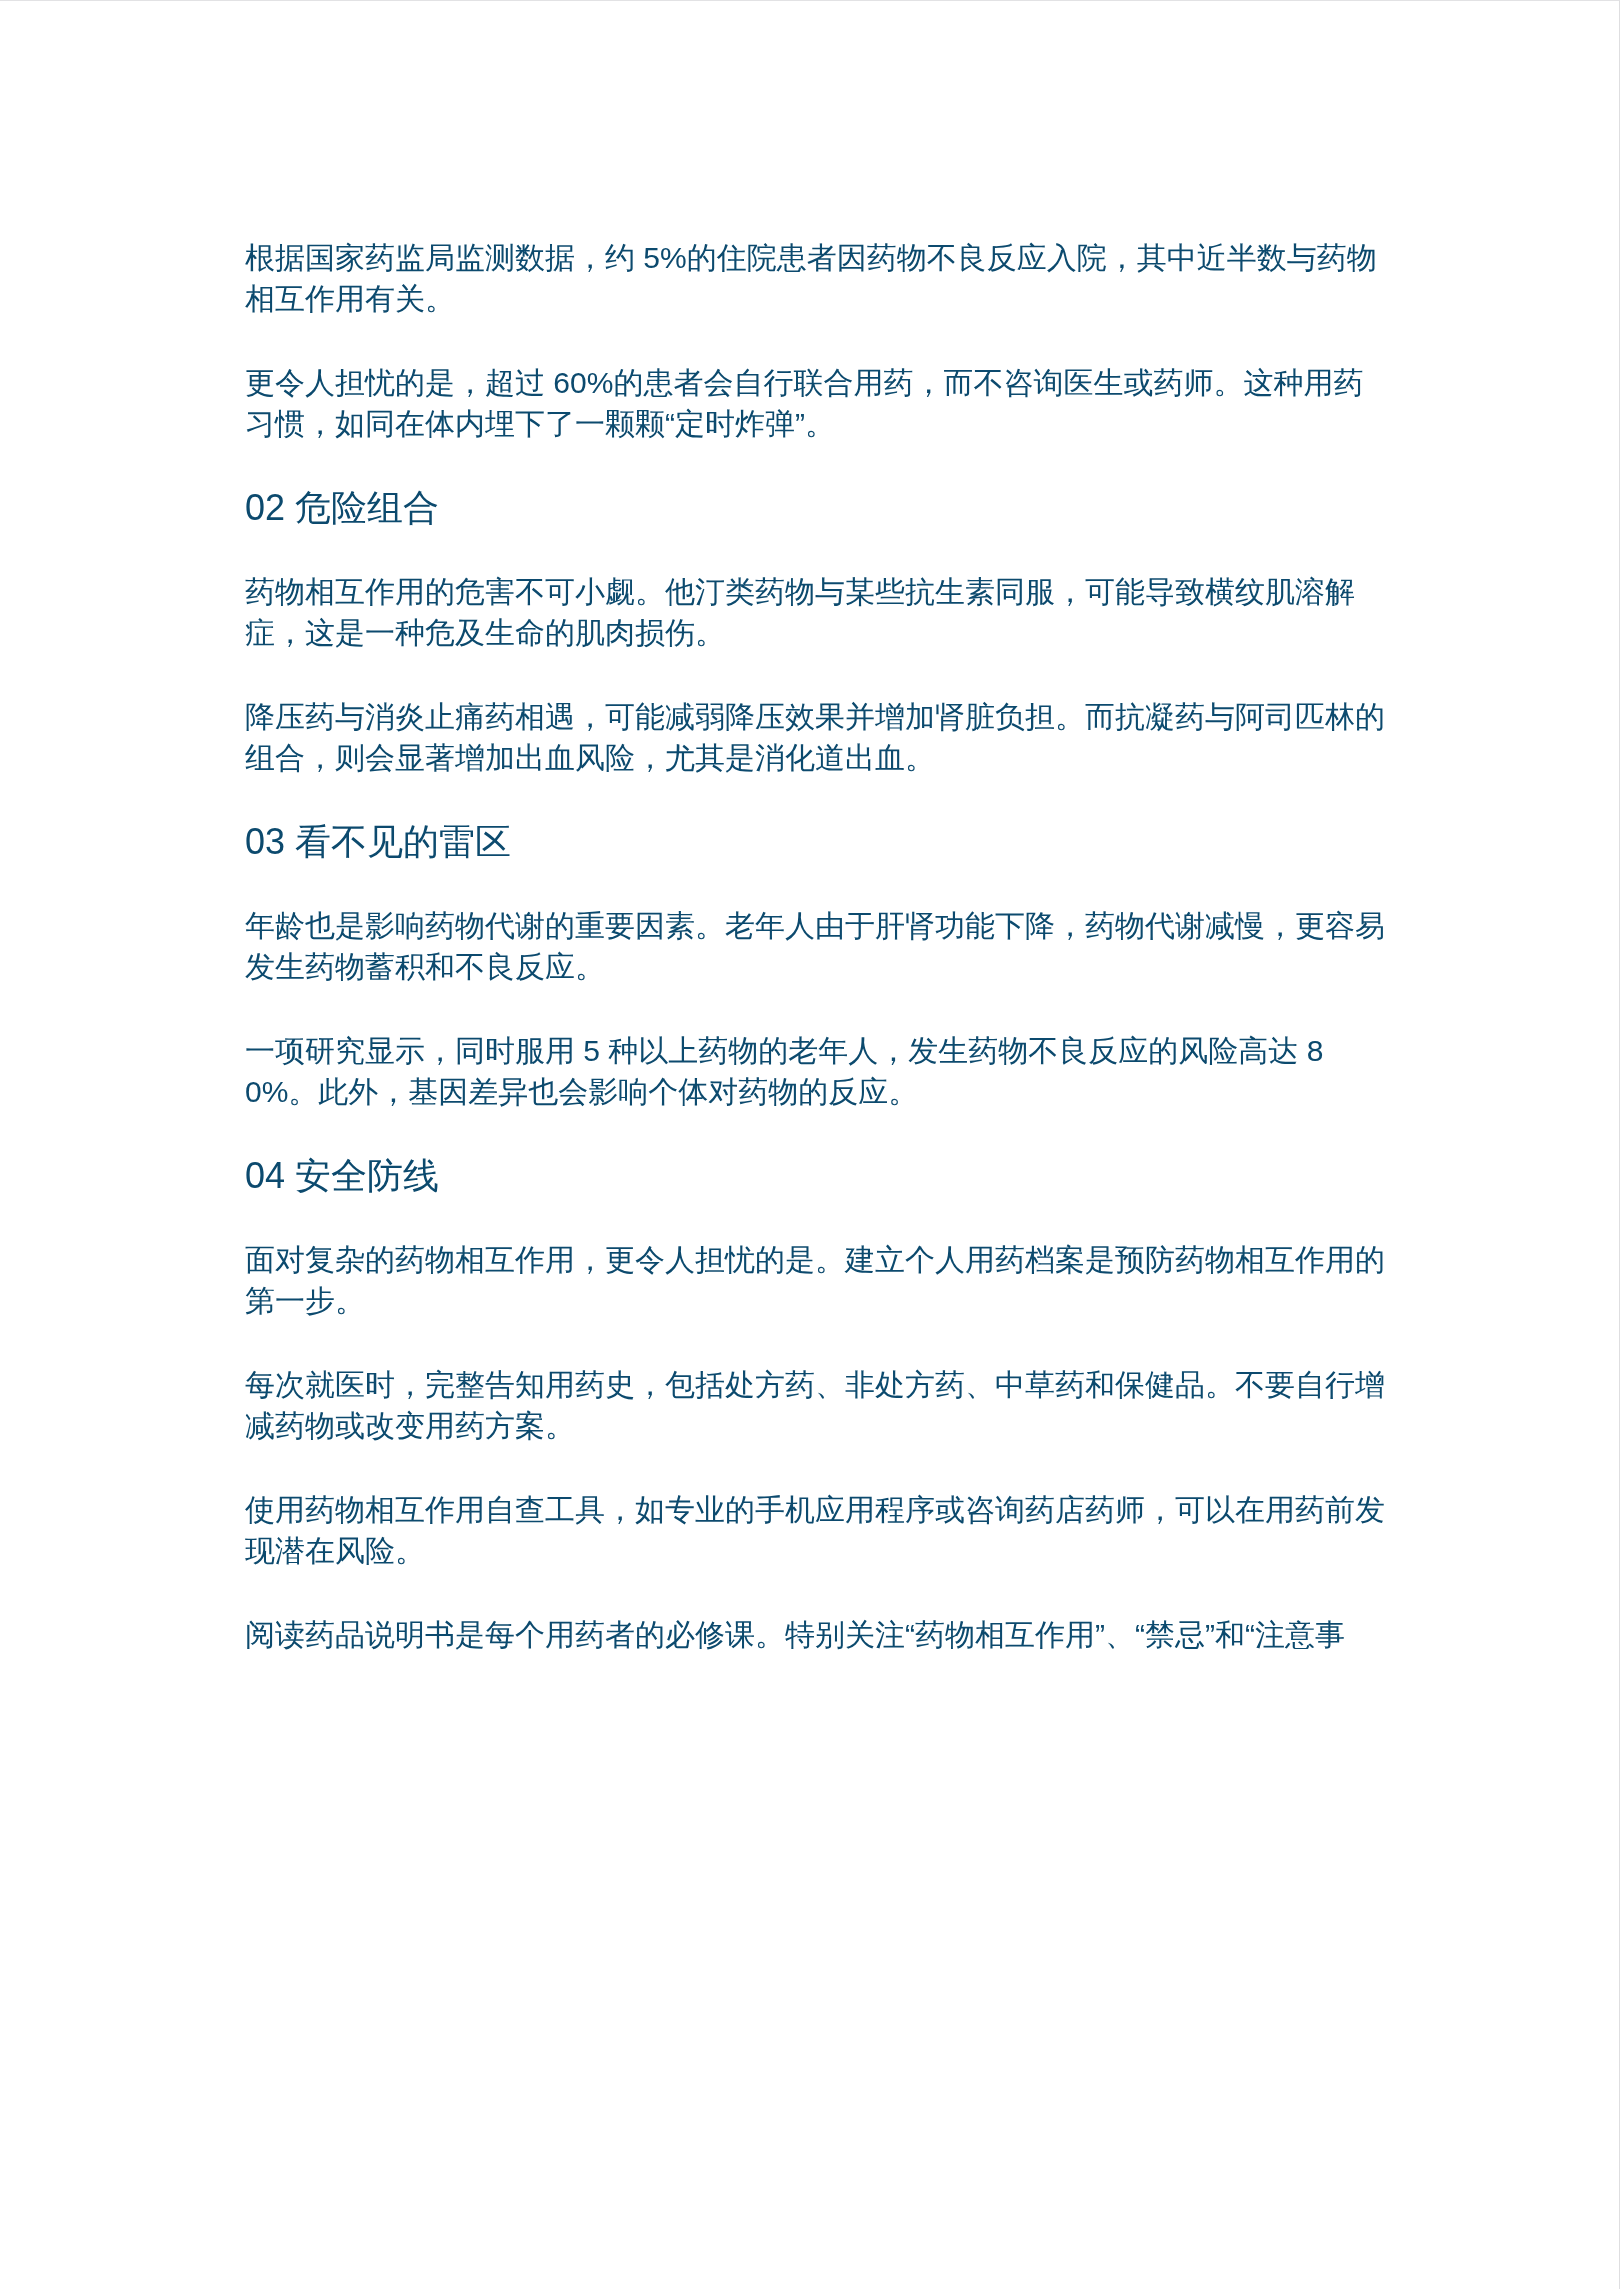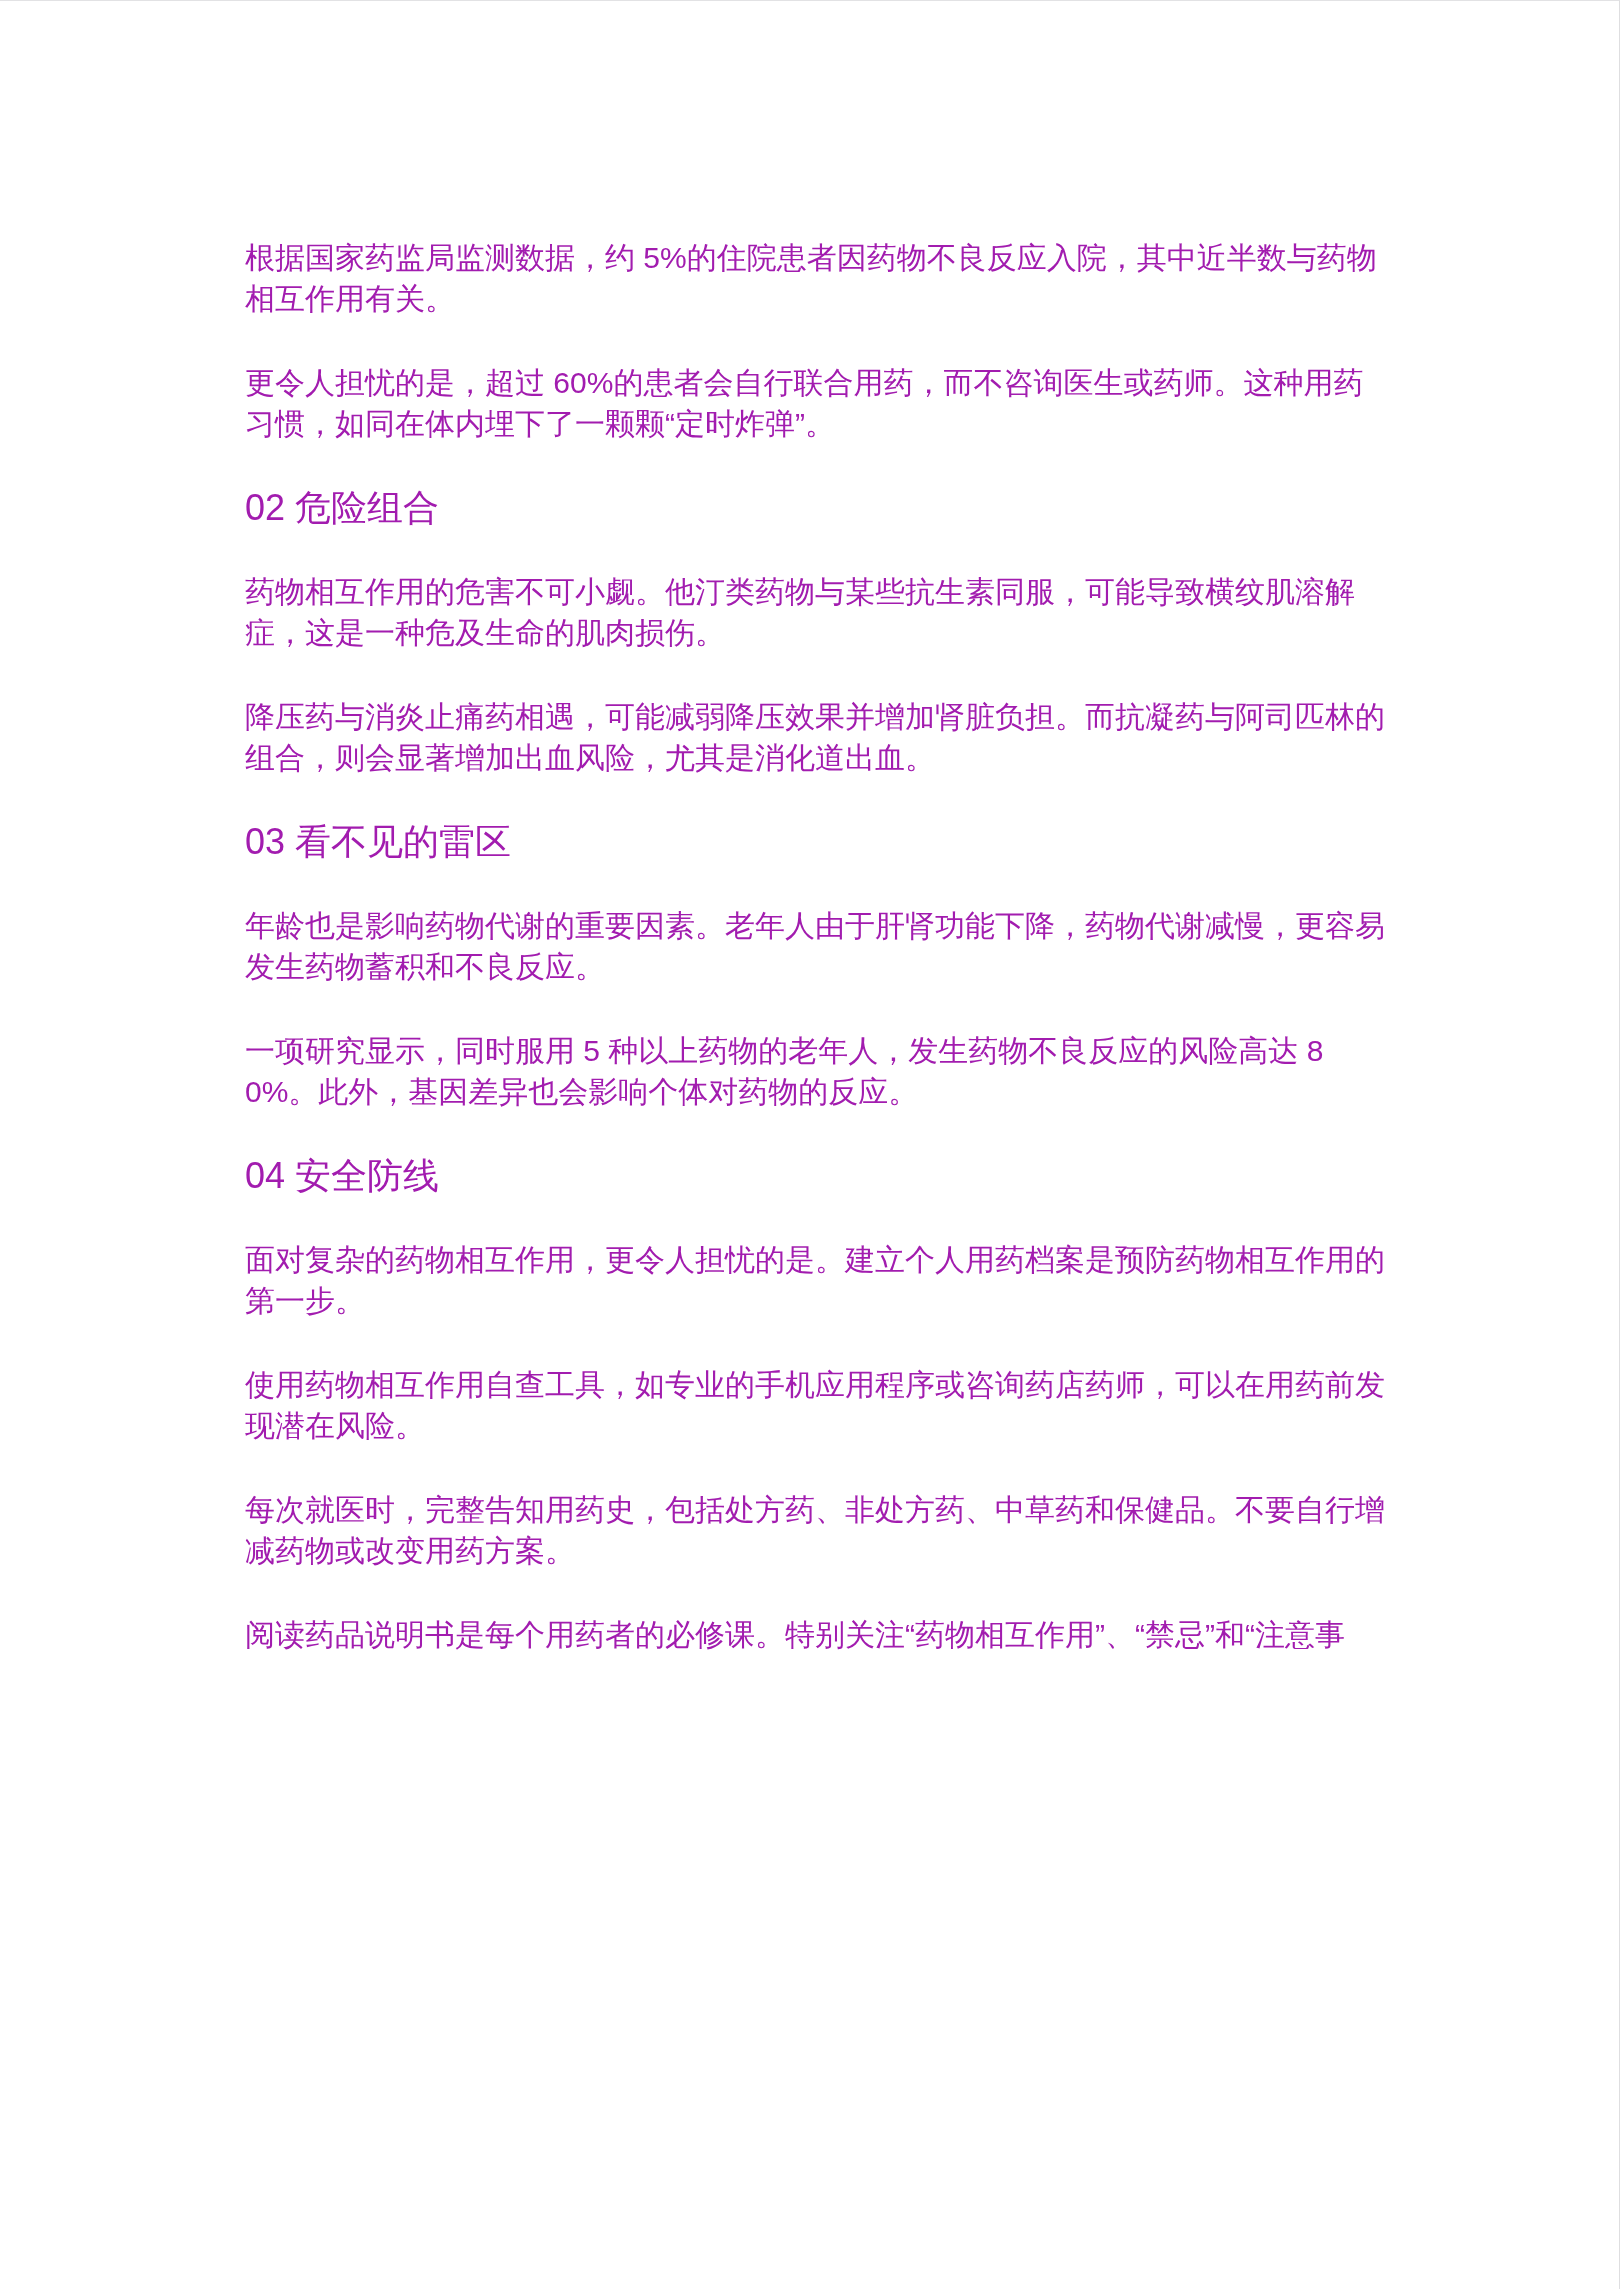--- a/index.html
+++ b/index.html
@@ -24,21 +24,21 @@
     left: 245px;
     top: 236px;
     width: 1141px;
   }
   .block {
     margin: 0 0 43px 0;
     padding: 0;
     font-size: 30px;
     line-height: 41px;
     font-weight: 400;
-    color: #a21caf;
+    color: #0c4a6e;
     text-align: left;
     word-break: break-all;
   }
   h2.block {
     font-size: 36px;
     font-weight: 400;
   }
 </style>
 </head>
 <body>
@@ -48,18 +48,18 @@
     <p class="block">根据国家药监局监测数据，约 5%的住院患者因药物不良反应入院，其中近半数与药物相互作用有关。</p>
     <p class="block">更令人担忧的是，超过 60%的患者会自行联合用药，而不咨询医生或药师。这种用药习惯，如同在体内埋下了一颗颗“定时炸弹”。</p>
     <h2 class="block">02 危险组合</h2>
     <p class="block">药物相互作用的危害不可小觑。他汀类药物与某些抗生素同服，可能导致横纹肌溶解症，这是一种危及生命的肌肉损伤。</p>
     <p class="block">降压药与消炎止痛药相遇，可能减弱降压效果并增加肾脏负担。而抗凝药与阿司匹林的组合，则会显著增加出血风险，尤其是消化道出血。</p>
     <h2 class="block">03 看不见的雷区</h2>
     <p class="block">年龄也是影响药物代谢的重要因素。老年人由于肝肾功能下降，药物代谢减慢，更容易发生药物蓄积和不良反应。</p>
     <p class="block">一项研究显示，同时服用 5 种以上药物的老年人，发生药物不良反应的风险高达 80%。此外，基因差异也会影响个体对药物的反应。</p>
     <h2 class="block">04 安全防线</h2>
     <p class="block">面对复杂的药物相互作用，更令人担忧的是。建立个人用药档案是预防药物相互作用的第一步。</p>
+    <p class="block">每次就医时，完整告知用药史，包括处方药、非处方药、中草药和保健品。不要自行增减药物或改变用药方案。</p>
     <p class="block">使用药物相互作用自查工具，如专业的手机应用程序或咨询药店药师，可以在用药前发现潜在风险。</p>
-    <p class="block">每次就医时，完整告知用药史，包括处方药、非处方药、中草药和保健品。不要自行增减药物或改变用药方案。</p>
     <p class="block">阅读药品说明书是每个用药者的必修课。特别关注“药物相互作用”、“禁忌”和“注意事</p>
   </div>
 </div>
 
 
 </body></html>

